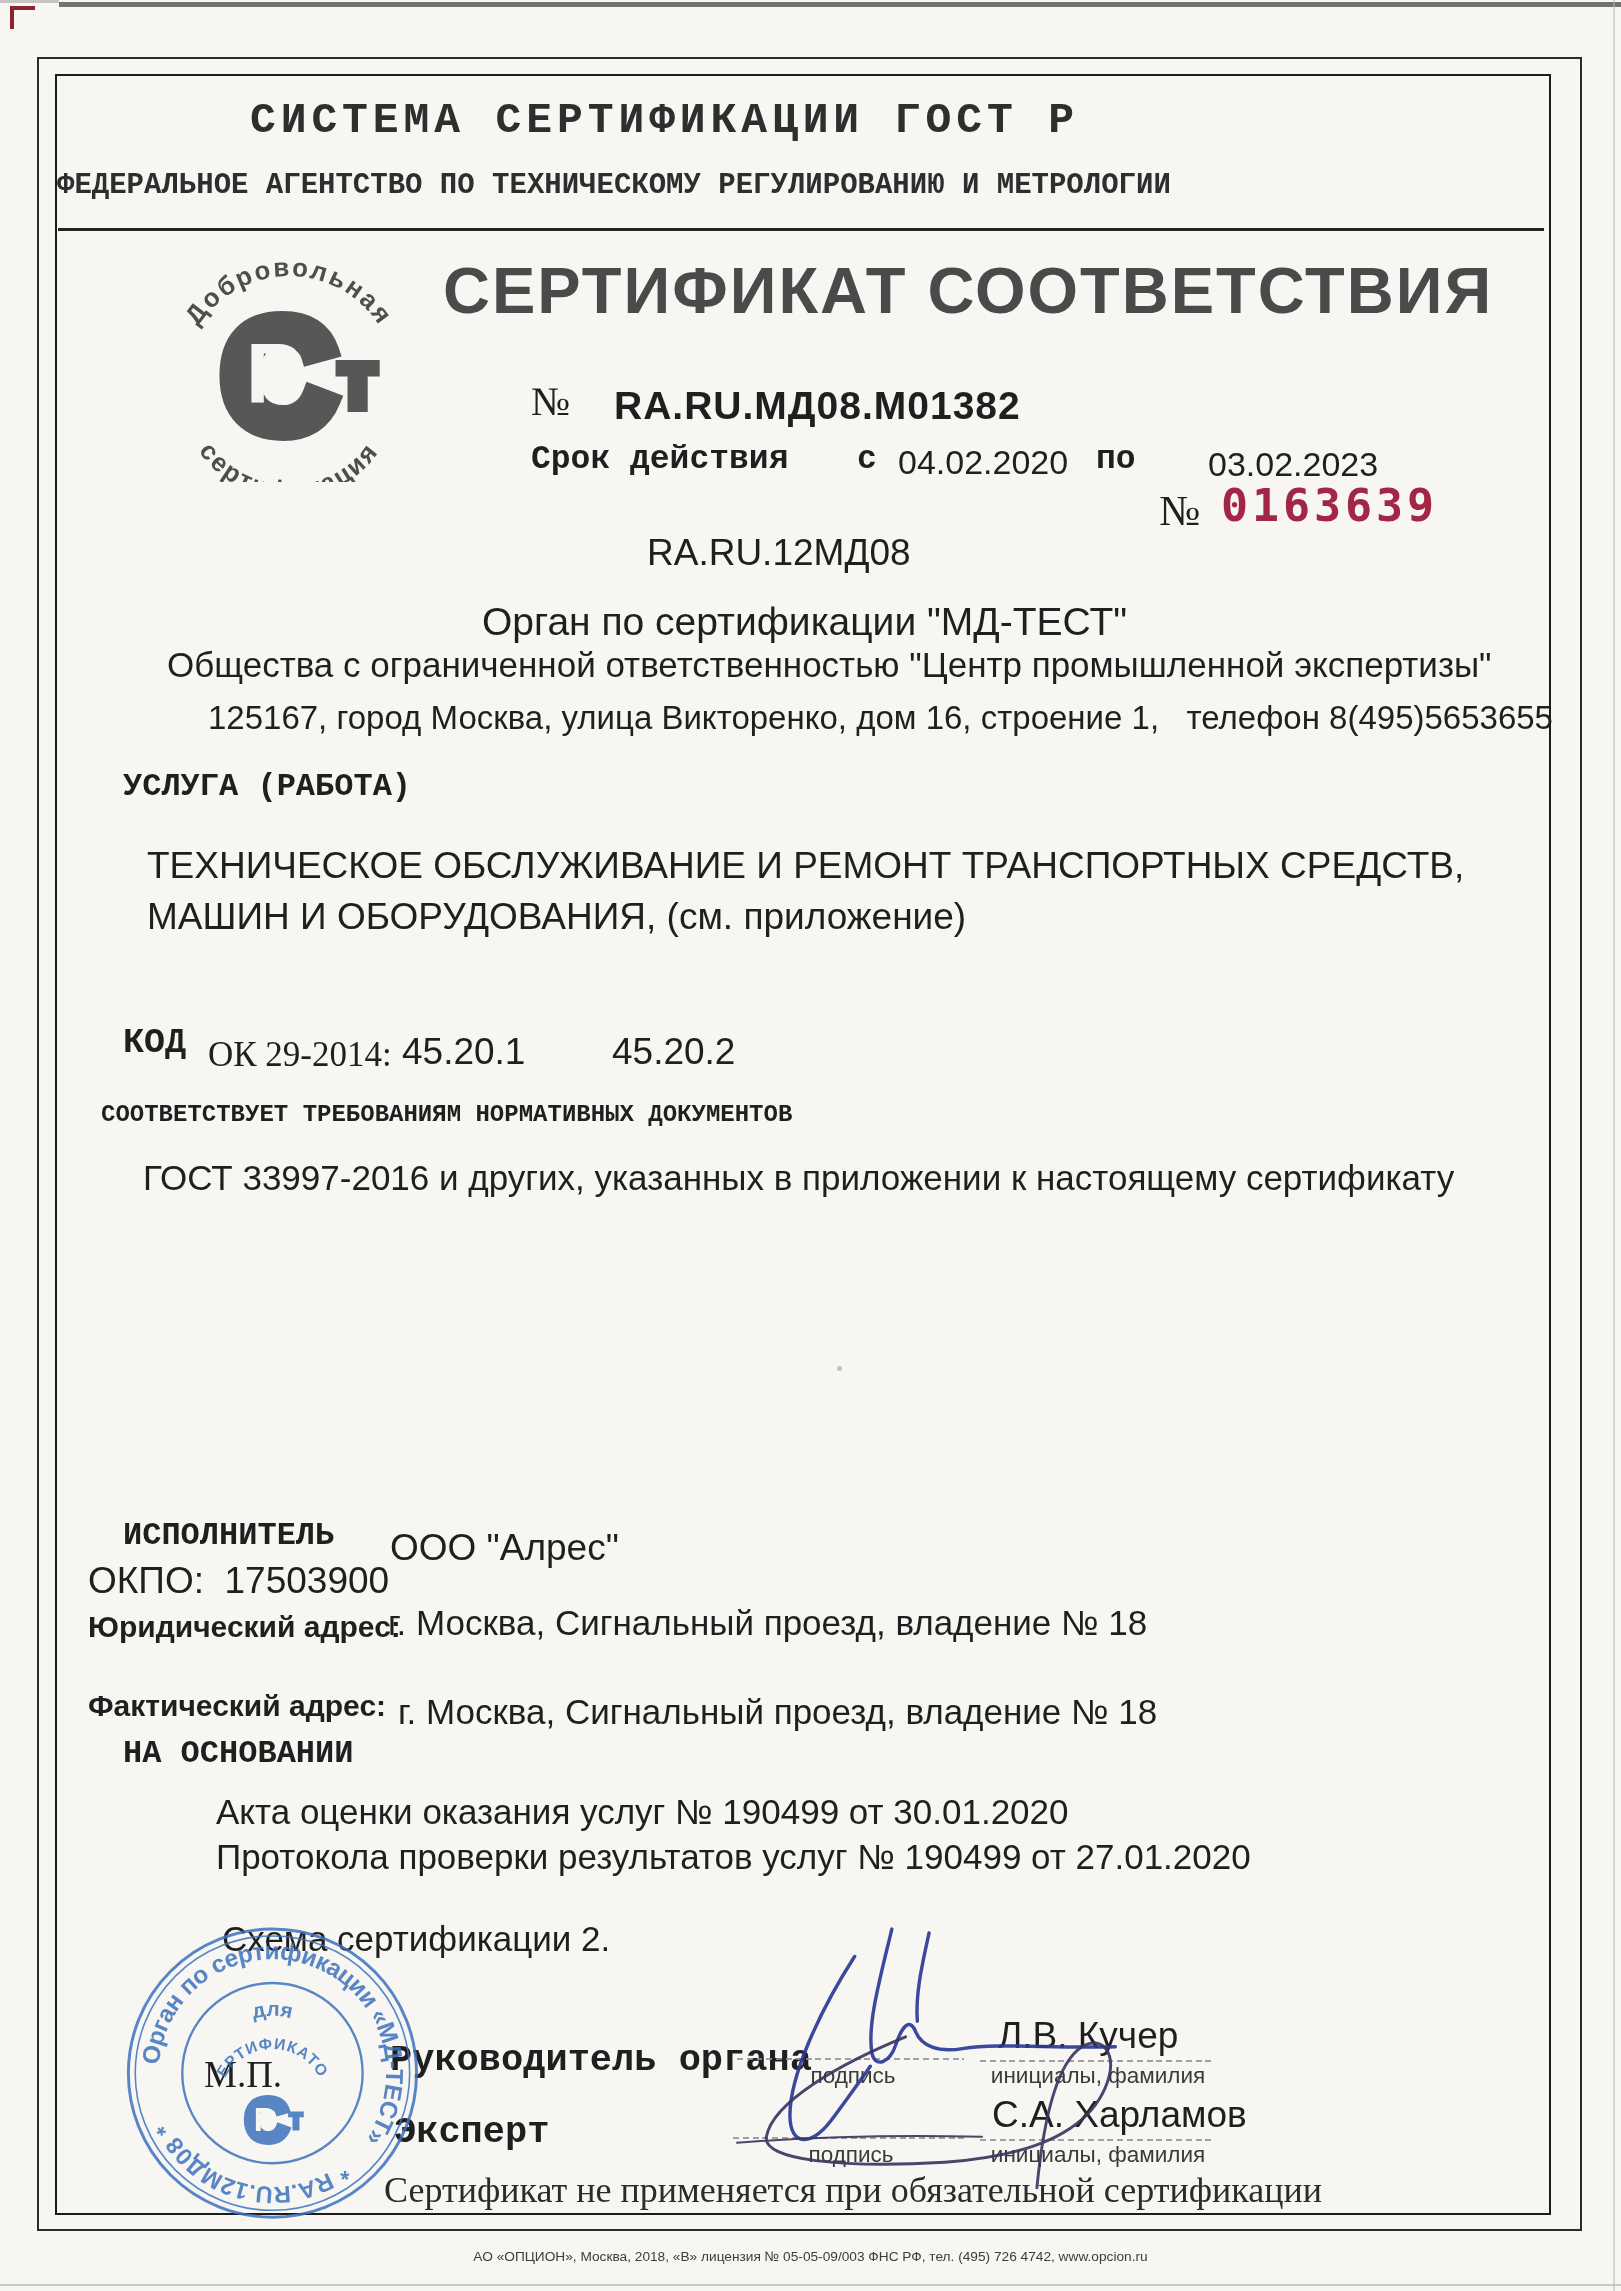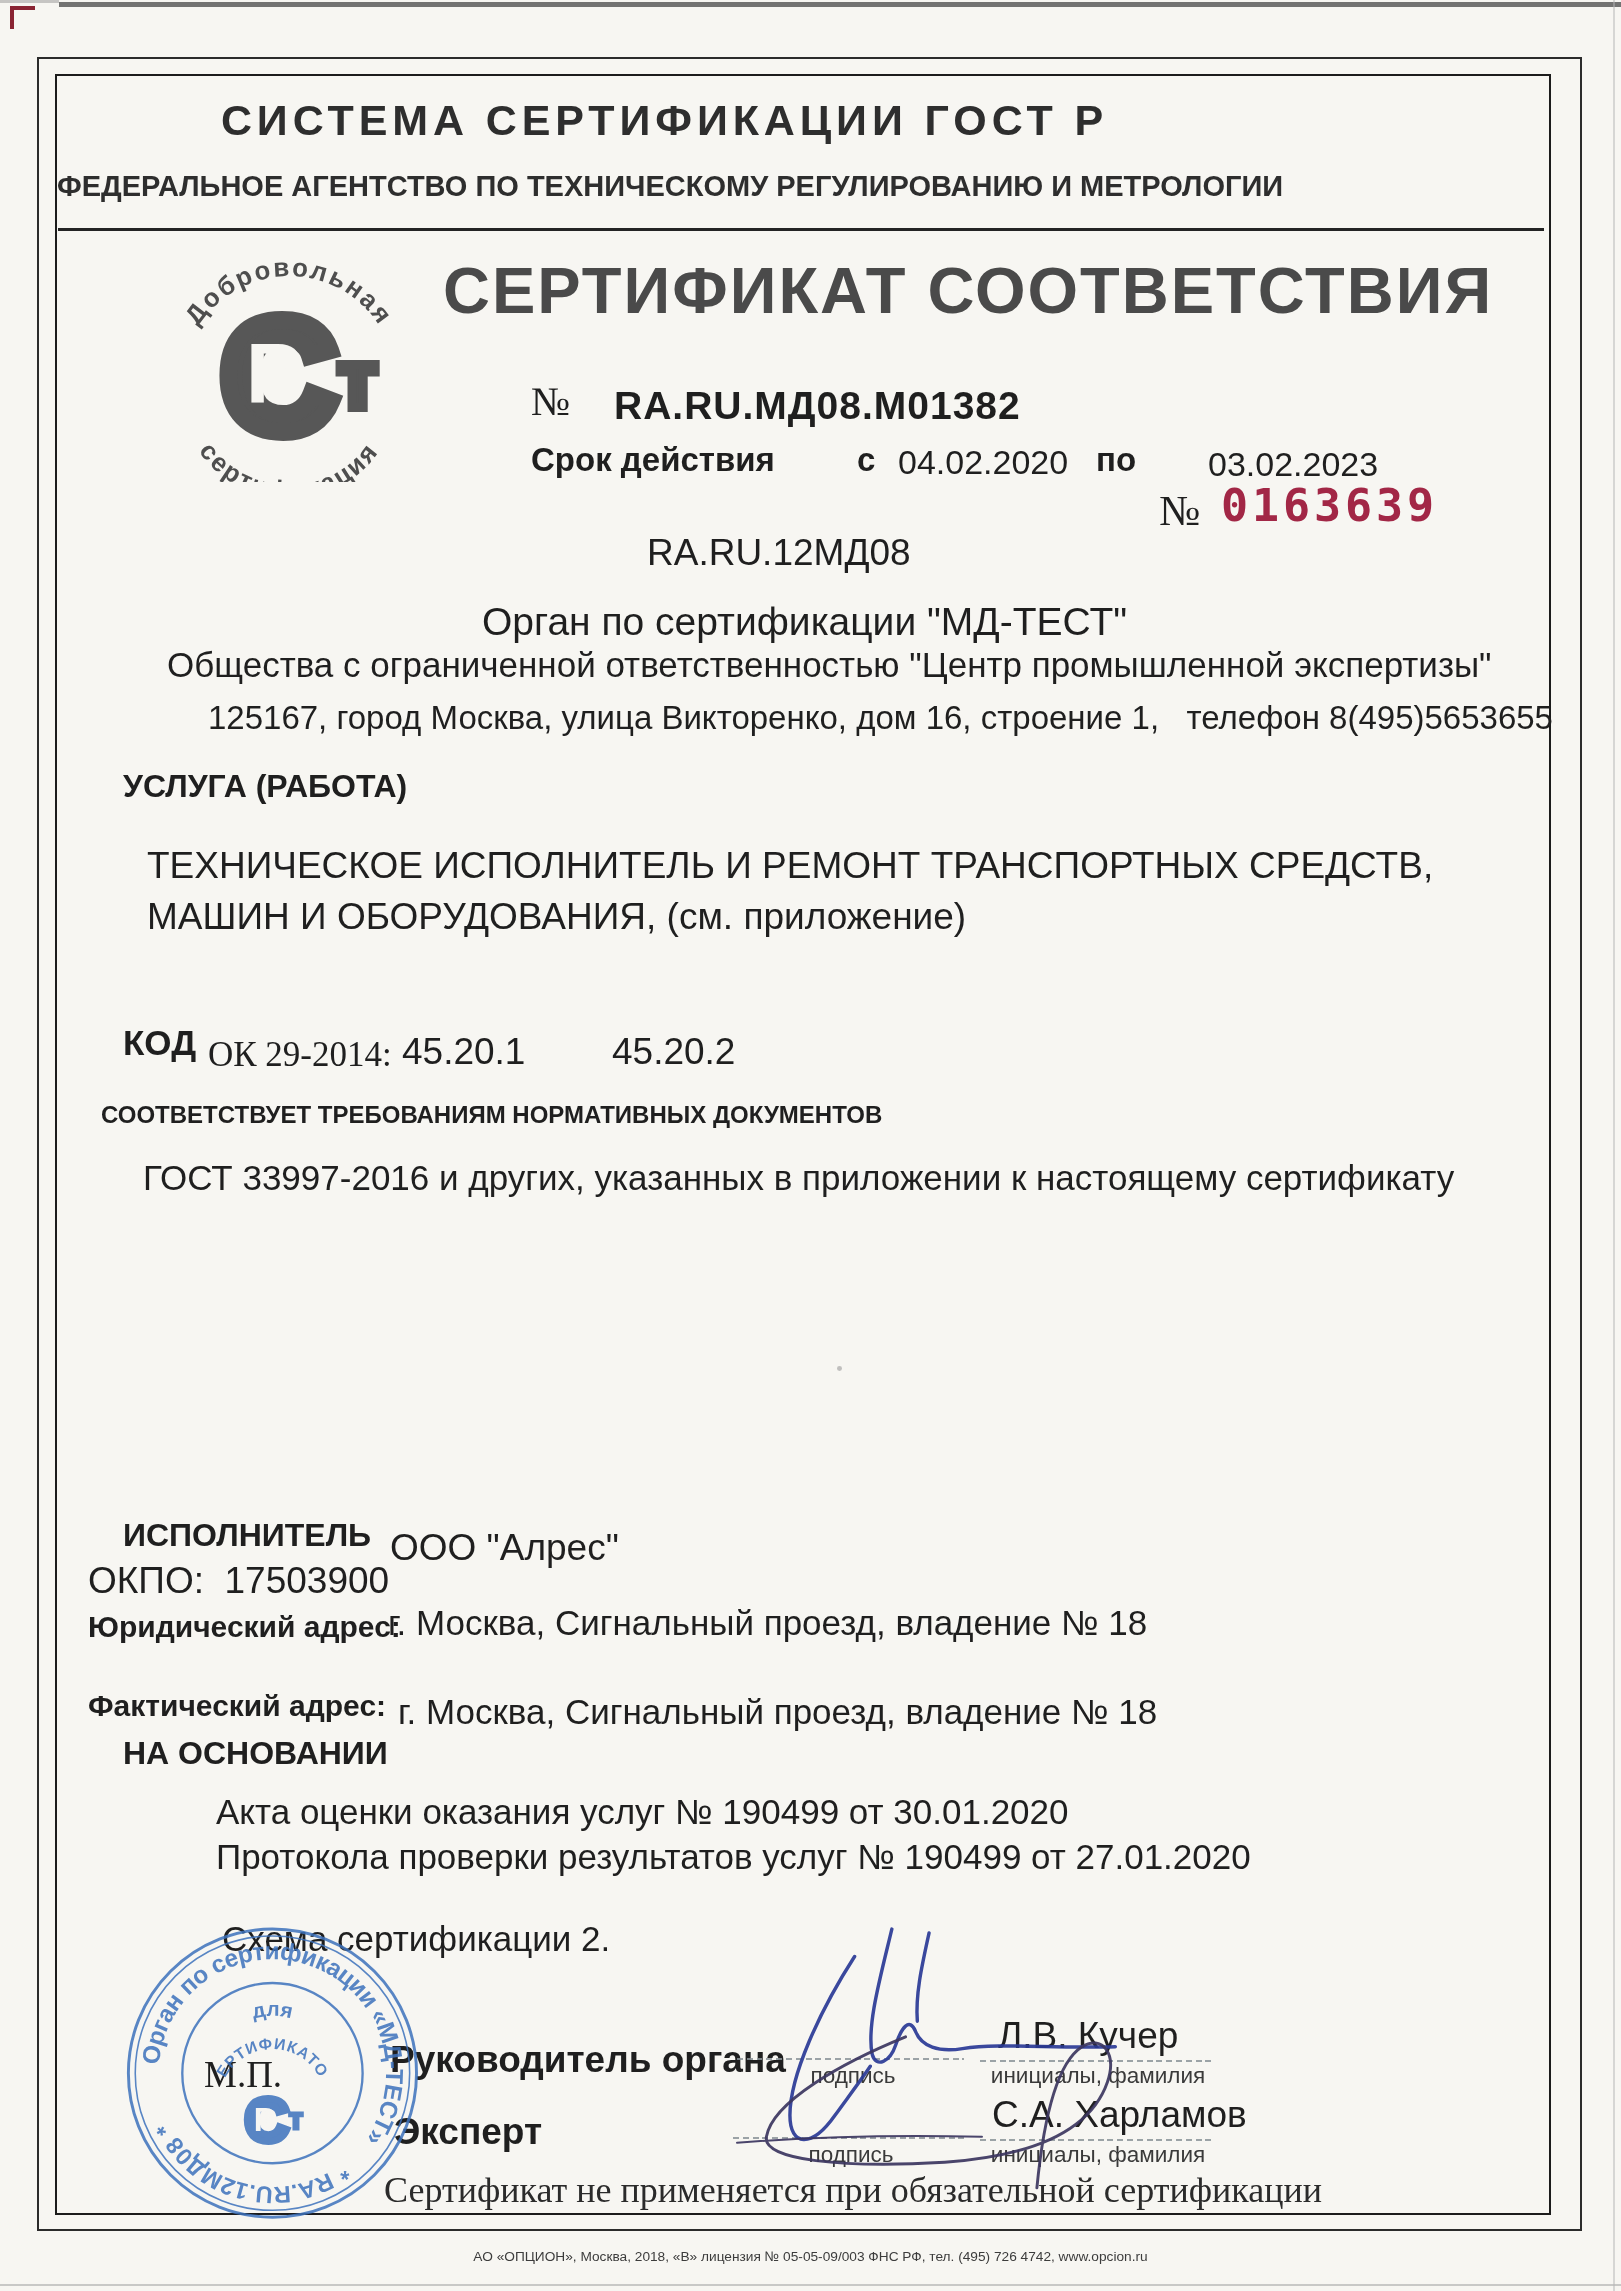--- a/index.html
+++ b/index.html
@@ -1,20 +1,20 @@
 <!DOCTYPE html>
 <html><head>
 <meta charset="utf-8">
 <style>
   html,body{margin:0;padding:0;background:#e9e8e4;}
   .page{position:relative;width:1621px;height:2292px;background:#f7f6f2;overflow:hidden;
         font-family:"Liberation Serif",serif;color:#1f1f1f;}
   .t{position:absolute;white-space:nowrap;line-height:1.05;}
   .serif {font-family:"Liberation Serif",serif;}
-  .serifb{font-family:Liberation Sans, sans-serif;font-weight:bold;}
+  .serifb{font-family:Liberation Mono, monospace;font-weight:bold;}
   .sans  {font-family:"Liberation Sans",sans-serif;}
   .sansb {font-family:"Liberation Sans",sans-serif;font-weight:bold;}
   .mono  {font-family:"DejaVu Sans Mono",monospace;font-weight:bold;}
   .center{text-align:center;}
   .frame-outer{position:absolute;left:37px;top:57px;width:1541px;height:2170px;border:2px solid #2b2b2b;}
   .frame-inner{position:absolute;left:55px;top:74px;width:1492px;height:2137px;border:2.9px solid #1c1c1c;}
   .divider{position:absolute;left:58px;top:228px;width:1486px;height:2.9px;background:#242424;}
   .dash{position:absolute;height:2px;opacity:.85;
         background:repeating-linear-gradient(90deg,#8b9499 0 5.9px,rgba(0,0,0,0) 5.9px 9.8px);}
   .cap{font-family:"Liberation Sans",sans-serif;font-size:22.5px;color:#3a3a3a;}
@@ -72,21 +72,21 @@
 
   <div class="t serif" style="left:1159px;top:488px;font-size:43px;">№</div>
   <div class="t mono" style="left:1221px;top:466px;font-size:45px;letter-spacing:3.9px;color:#a22746;margin-top:16px;">0163639</div>
 
   <div class="t sans" style="left:647px;top:534px;font-size:37px;">RA.RU.12МД08</div>
   <div class="t sans" style="left:482px;top:602px;font-size:39px;">Орган по сертификации  "МД-ТЕСТ"</div>
   <div class="t sans" style="left:167px;top:647px;font-size:35px;">Общества с ограниченной ответственностью "Центр промышленной экспертизы"</div>
   <div class="t sans" style="left:208px;top:701px;font-size:33px;">125167, город Москва, улица Викторенко, дом 16, строение 1,&nbsp;&nbsp; телефон 8(495)5653655</div>
 
   <div class="t serifb" style="left:123px;top:770px;font-size:32px;">УСЛУГА (РАБОТА)</div>
-  <div class="t sans" style="left:147px;top:847px;font-size:37px;">ТЕХНИЧЕСКОЕ ИСПОЛНИТЕЛЬ И РЕМОНТ ТРАНСПОРТНЫХ СРЕДСТВ,</div>
+  <div class="t sans" style="left:147px;top:847px;font-size:37px;">ТЕХНИЧЕСКОЕ ОБСЛУЖИВАНИЕ И РЕМОНТ ТРАНСПОРТНЫХ СРЕДСТВ,</div>
   <div class="t sans" style="left:147px;top:898px;font-size:37px;">МАШИН И ОБОРУДОВАНИЯ, (см. приложение)</div>
 
   <div class="t serifb" style="left:123px;top:1025px;font-size:35px;">КОД</div>
   <div class="t serif" style="left:208px;top:1037px;font-size:35px;">ОК 29-2014:</div>
   <div class="t sans" style="left:402px;top:1033px;font-size:37px;">45.20.1</div>
   <div class="t sans" style="left:612px;top:1033px;font-size:37px;">45.20.2</div>
 
   <div class="t serifb" style="left:101px;top:1102px;font-size:24px;">СООТВЕТСТВУЕТ ТРЕБОВАНИЯМ НОРМАТИВНЫХ ДОКУМЕНТОВ</div>
   <div class="t sans" style="left:143px;top:1160px;font-size:35px;">ГОСТ 33997-2016 и других, указанных в приложении к настоящему сертификату</div>
 

